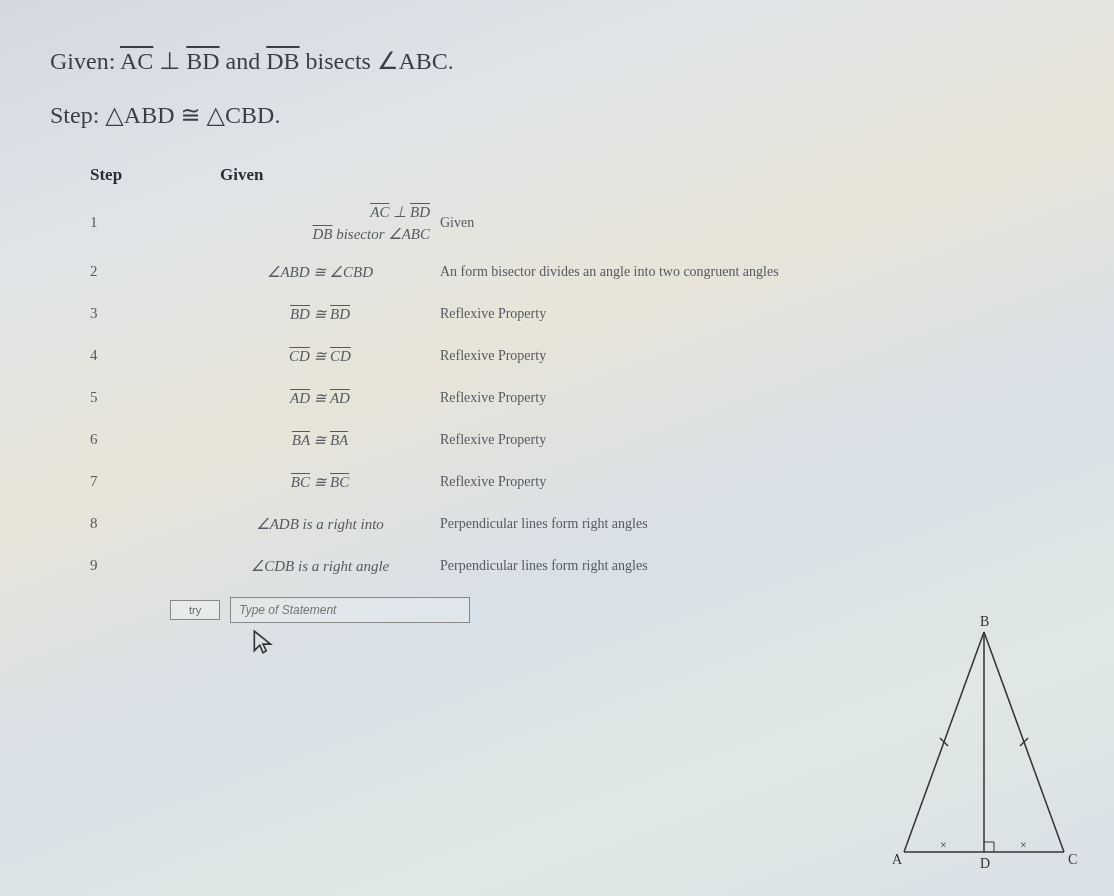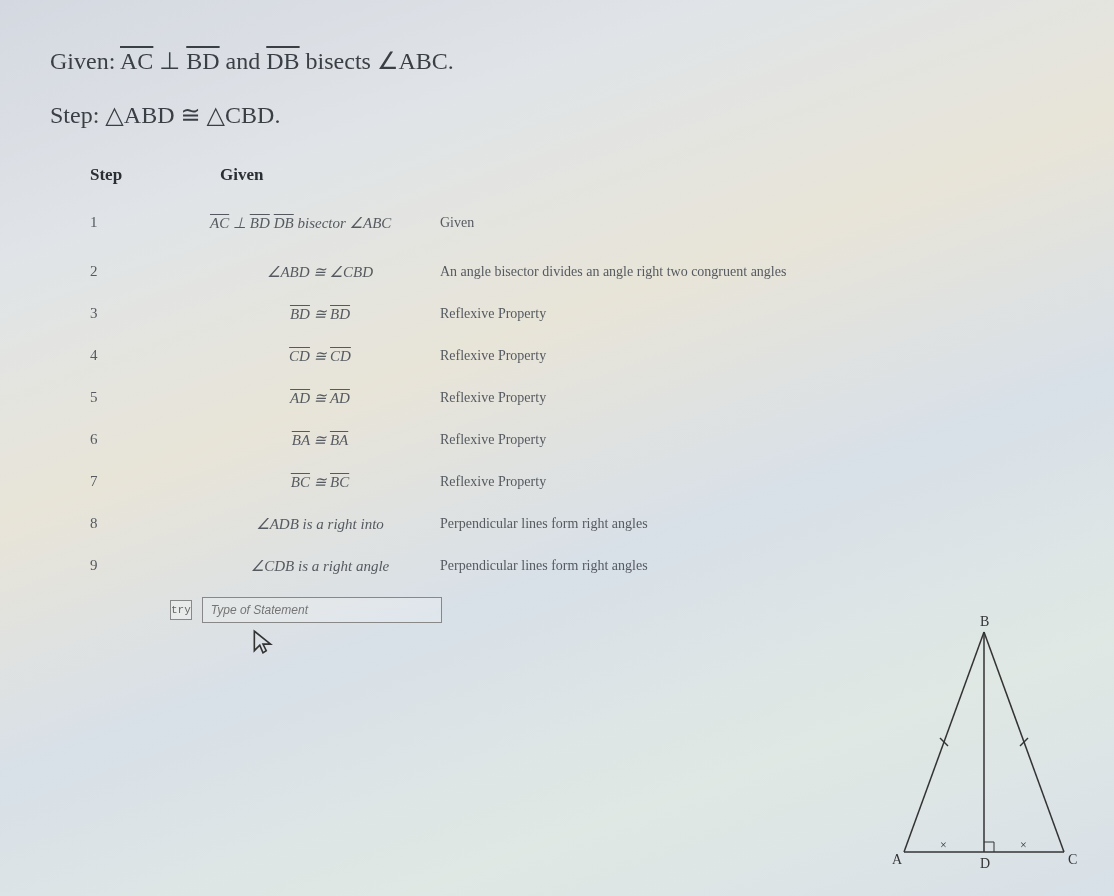--- a/index.html
+++ b/index.html
@@ -15,25 +15,25 @@
   .ov { text-decoration: overline; }
   .proof-table { margin-left: 40px; }
   .hdr { display: flex; font-weight: bold; font-size: 17px; color: #2a2f35; margin-bottom: 10px; }
   .col-step { width: 120px; text-align: left; }
   .col-stmt { width: 220px; text-align: center; }
   .col-reason { flex: 1; padding-left: 10px; }
   .row { display: flex; align-items: center; min-height: 42px; font-size: 15px; color: #555a60; }
   .row .col-step { font-size: 15px; }
   .row .col-stmt { font-style: italic; }
   .row .col-reason { font-size: 14px; }
-  .stmt-stack { display:flex; align-items:flex-end; gap:4px; }
+  .stmt-stack { display:flex; flex-direction:column; align-items:flex-end; gap:4px; }
   .input-row { display:flex; align-items:center; gap:10px; margin-top:10px; margin-left:80px; }
   .try-btn {
     border: 1px solid #888; background: rgba(255,255,255,0.3);
-    font-size: 11px; padding: 3px 0; color: #666; cursor: pointer; font-family: Liberation Mono, monospace;
+    font-size: 11px; padding: 3px 18px; color: #666; cursor: pointer;
   }
   .stmt-input {
     border: 1px solid #888; background: rgba(255,255,255,0.2);
     height: 26px; width: 240px; padding: 0 8px; font-size: 12px;
     color: #888; font-style: italic;
   }
   .cursor-icon { margin-left: 160px; margin-top: 6px; }
   .cursor-icon svg { width: 26px; height: 26px; }
   .diagram { position: absolute; right: 30px; bottom: 20px; }
   .diagram svg { width: 200px; height: 260px; }
@@ -78,21 +78,21 @@
       </span>
     </div>
     <div class="col-reason">Given</div>
   </div>
 
   <div class="row">
     <div class="col-step">2</div>
     <div class="col-stmt">
       <span>∠ABD ≅ ∠CBD</span>
     </div>
-    <div class="col-reason">An angle bisector divides an angle right two congruent angles</div>
+    <div class="col-reason">An form bisector divides an angle into two congruent angles</div>
   </div>
 
   <div class="row">
     <div class="col-step">3</div>
     <div class="col-stmt">
       <span class="ov">BD</span><span> ≅ </span><span class="ov">BD</span>
     </div>
     <div class="col-reason">Reflexive Property</div>
   </div>
   <div class="row">

